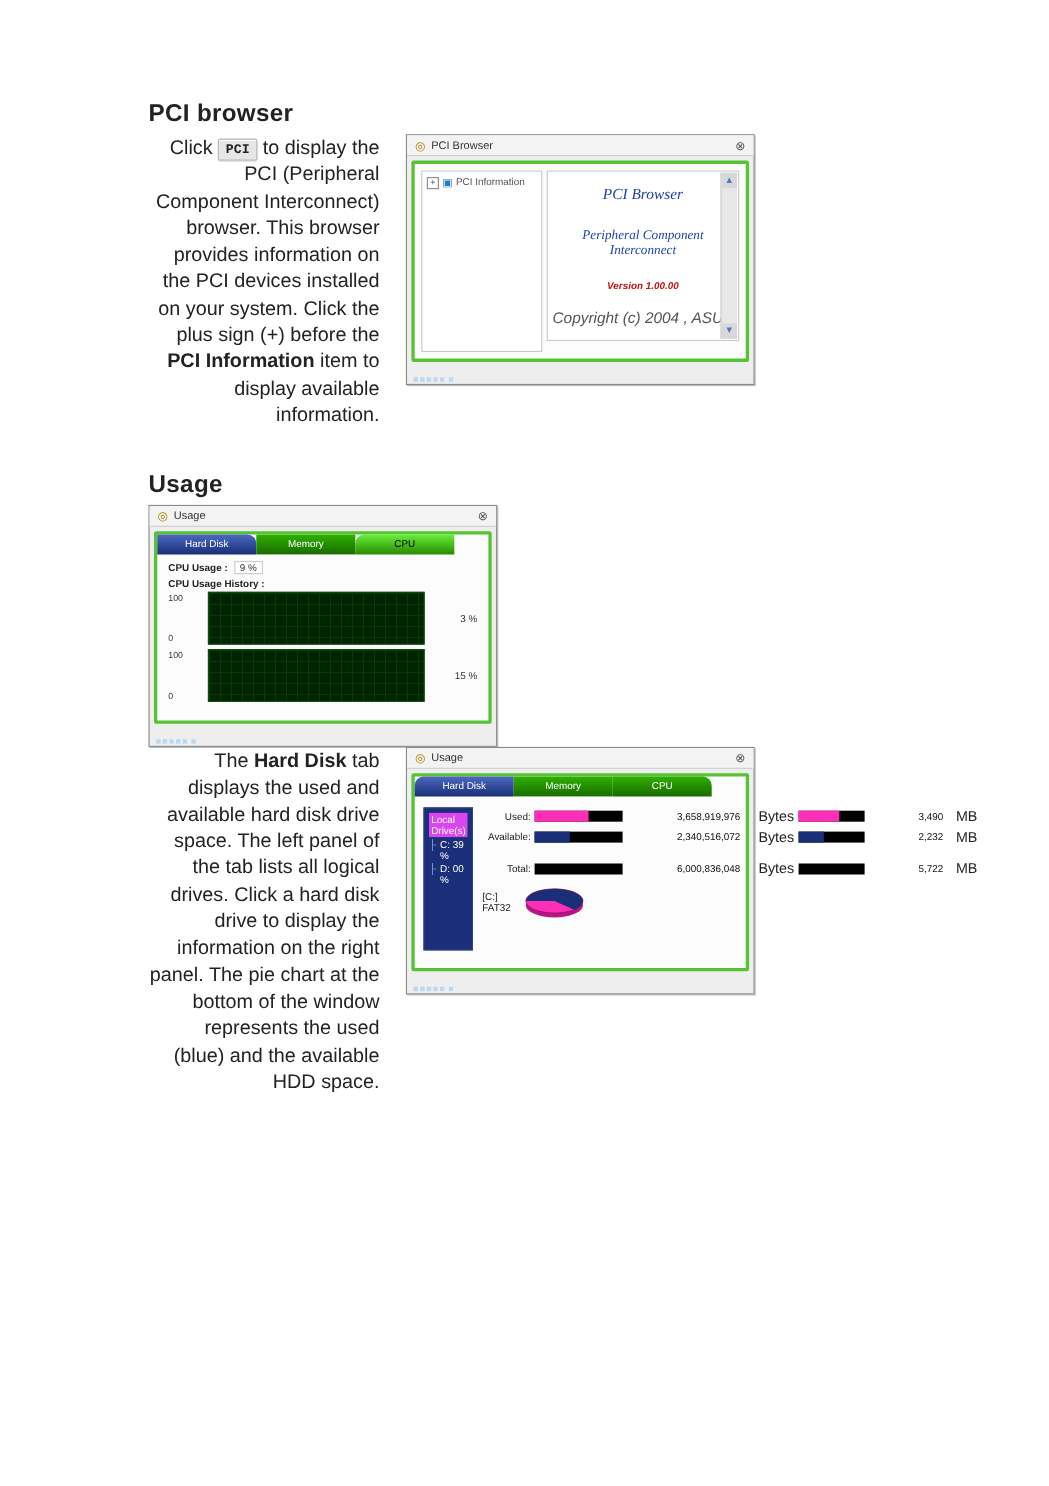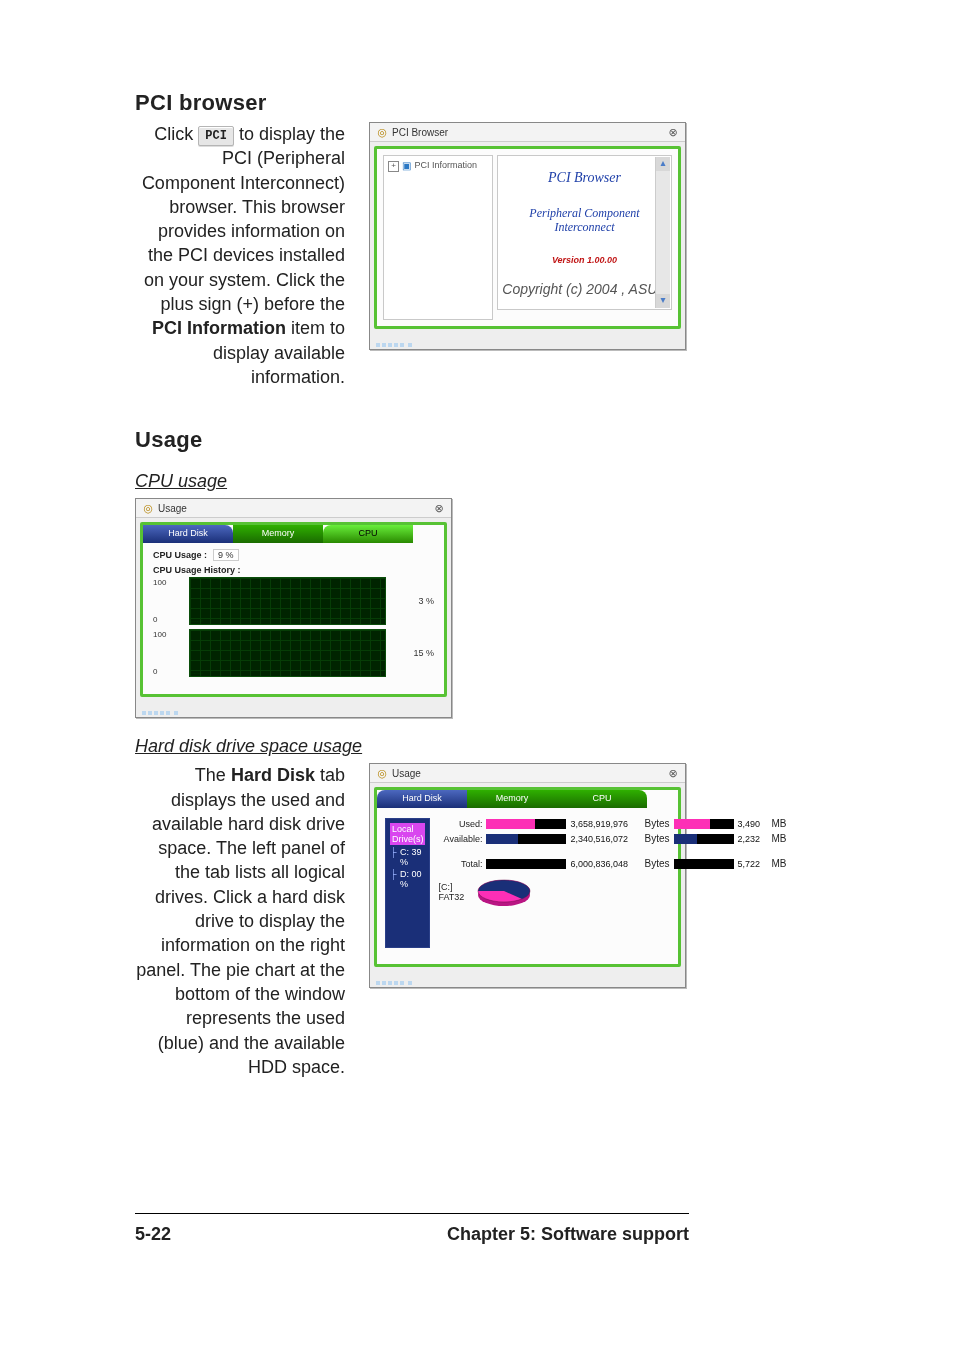--- a/index.html
+++ b/index.html
@@ -186,22 +186,22 @@
   .hdd-tree .root { background:#d946ef; padding:1px 2px; display:inline-block; }
   .hdd-tree .node { padding-left:10px; margin-top:2px; position:relative;}
   .hdd-tree .node::before { content:"├"; position:absolute; left:0; color:#9bb3ff;}
   .hdd-right { flex:1; font-size:9px; color:#222; }
   .hdd-row { display:flex; align-items:center; gap:4px; margin-bottom:4px;}
   .hdd-row .label { width:44px; text-align:right;}
   .hdd-row .bar { height:10px; background:#000; display:flex; }
   .hdd-row .bar.bytes { width:80px; position:relative; }
   .hdd-row .bar.bytes .fill { background:#fd2fb6; }
   .hdd-row .bar.bytes.avail .fill { background:#1a2f78; }
-  .hdd-row .num { font-size:9px; color:#111; min-width:70px;}
-  .hdd-row .unit { font-size:10px;}
+  .hdd-row .num { font-size:9px; color:#111; min-width:70px;margin-left:45px;}
+  .hdd-row .unit { font-size:13px;}
   .hdd-row.spacer { height:6px;}
   .mb-bar { width:60px; height:10px; background:#000; display:flex;}
   .mb-bar .fill { background:#fd2fb6; }
   .mb-bar.avail .fill { background:#1a2f78;}
   .mb-bar.total .fill { background:#fd2fb6;}
   .pie-area { display:flex; align-items:center; gap:10px; margin-top:6px;}
   .pie-label { font-size:9px; color:#222;}
   .pie { width:60px; height:34px; }
 
   
@@ -270,21 +270,20 @@
               <i></i>
               <i></i>
             </span>
         </div>
       </div>
     </div>
   </div>
 
   <h2 class="section" style="margin-top:24px;">Usage</h2>
 
-  <div class="subhead">CPU usage</div>
   <div class="row">
     <div class="col-img">
       <div class="win">
         <div class="titlebar">
           <span class="title">
             <span class="logo">◎</span>
             <span>Usage</span>
           </span>
           <span class="close">⊗</span>
         </div>
@@ -339,21 +338,20 @@
               <i></i>
               <i></i>
               <i></i>
               <i></i>
             </span>
         </div>
       </div>
     </div>
   </div>
 
-  <div class="subhead">Hard disk drive space usage</div>
   <div class="row">
     <div class="col-text">
       <p class="body">
         <span>The</span>
         <span class="bold">Hard Disk</span>
         <span>tab displays the used and available hard disk drive space. The left panel of the tab lists all logical drives. Click a hard disk drive to display the information on the right panel. The pie chart at the bottom of the window represents the used (blue) and the available HDD space.</span>
       </p>
     </div>
     <div class="col-img">
       <div class="win">
@@ -448,18 +446,14 @@
               <i></i>
               <i></i>
               <i></i>
               <i></i>
             </span>
         </div>
       </div>
     </div>
   </div>
 
-  <div class="page-footer">
-    <span>5-22</span>
-    <span>Chapter 5: Software support</span>
-  </div>
 
 </div>
 
 </body></html>

